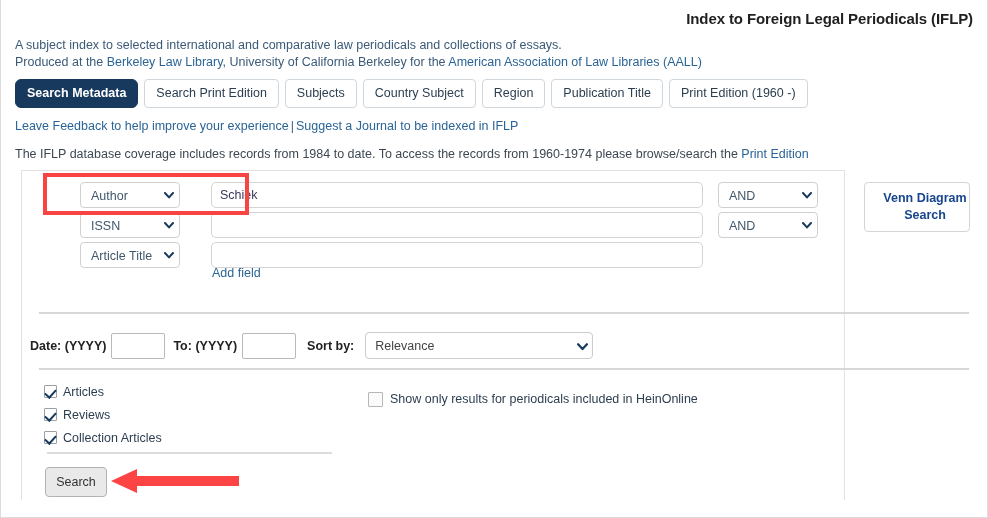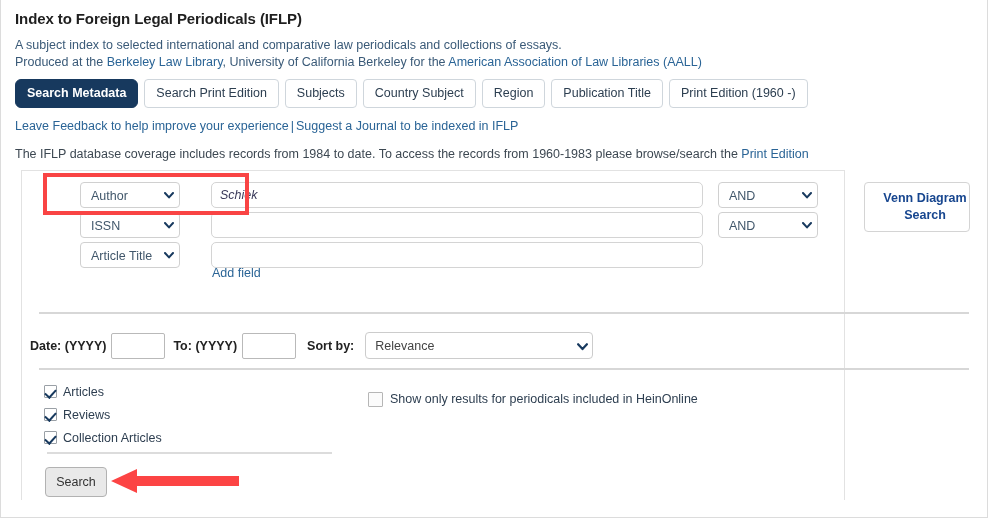--- a/index.html
+++ b/index.html
@@ -26,20 +26,21 @@
   
   .hdr {
     padding: 10px 14px 0 14px;
   }
   .hdr-title {
     font-size: 15px;
     font-weight: bold;
     color: #1f1f1f;
     letter-spacing: -0.1px;
     margin: 0 0 10px 0;
+    text-align: right;
   }
   .hdr-sub {
     font-size: 12.5px;
     color: #3a5a78;
     line-height: 17px;
   }
   .hdr-sub .ln { color: #2a6496; }
   a.ln { color: #2a6496; text-decoration: none; }
 
   
@@ -129,21 +130,20 @@
     font-family: "Liberation Sans", sans-serif;
     font-size: 12.5px;
     color: #3a3a5a;
     background: #ffffff;
     border: 1px solid #d4d4d4;
     border-radius: 5px;
     height: 26px;
     box-sizing: border-box;
     padding: 0 8px;
     outline: none;
-    font-style: italic;
   }
   input.ftext::placeholder { color: #9aa3ab; }
 
   .addfield {
     position: absolute;
     left: 190px; top: 268px;
     font-size: 12.5px;
     color: #2a6496;
     cursor: pointer;
   }
@@ -312,21 +312,21 @@
     <div class="tab">Search Print Edition</div>
     <div class="tab">Subjects</div>
     <div class="tab">Country Subject</div>
     <div class="tab">Region</div>
     <div class="tab">Publication Title</div>
     <div class="tab">Print Edition (1960 -)</div>
   </div>
 
   <div class="feedback"><a href="#" class="ln">Leave Feedback to help improve your experience</a><span class="sep">|</span><a href="#" class="ln">Suggest a Journal to be indexed in IFLP</a></div>
 
-  <div class="coverage"><span>The IFLP database coverage includes records from 1984 to date. To access the records from 1960-1983 please browse/search the </span><a href="#" class="ln">Print Edition</a></div>
+  <div class="coverage"><span>The IFLP database coverage includes records from 1984 to date. To access the records from 1960-1974 please browse/search the </span><a href="#" class="ln">Print Edition</a></div>
 
   <div class="panel">
 
     <div class="frow" style="left:58px; top:11px;">
       <span class="selwrap">
         <select class="fsel" style="width:100px;">
           <option>Author</option>
         </select>
         <span class="chev">
           <svg width="10" height="7" viewBox="0 0 10 7">

